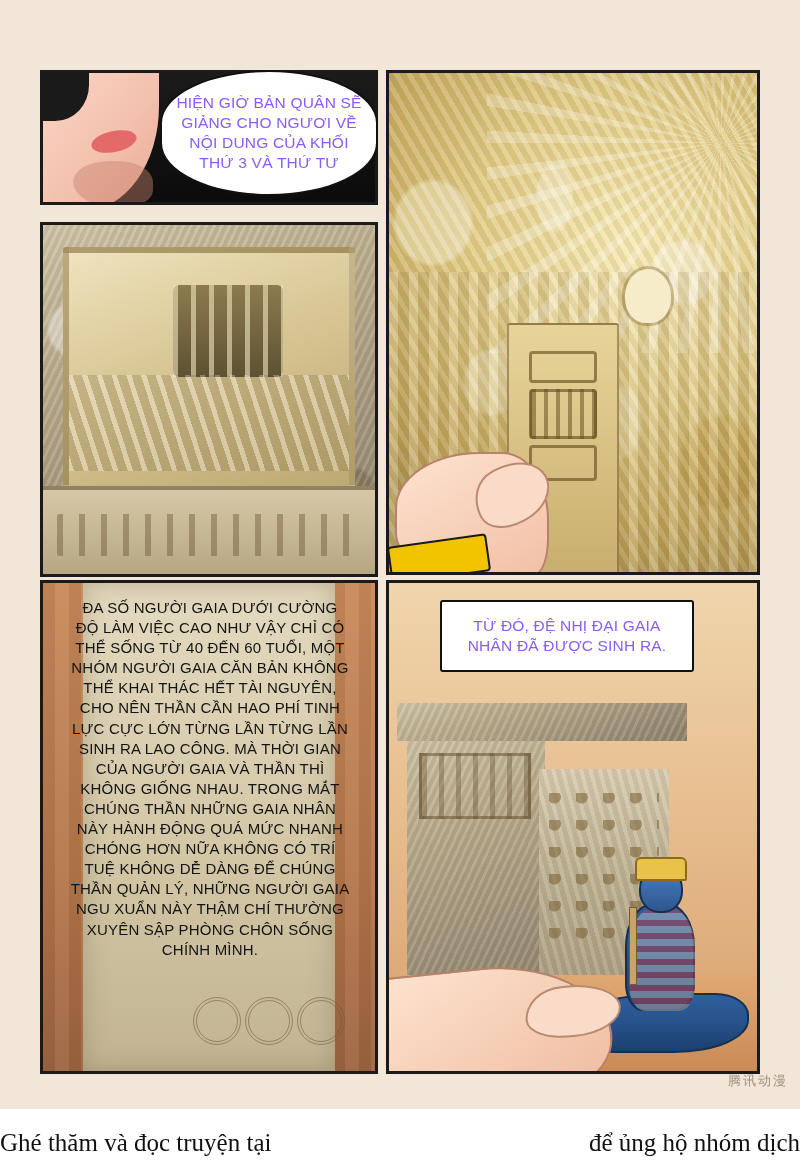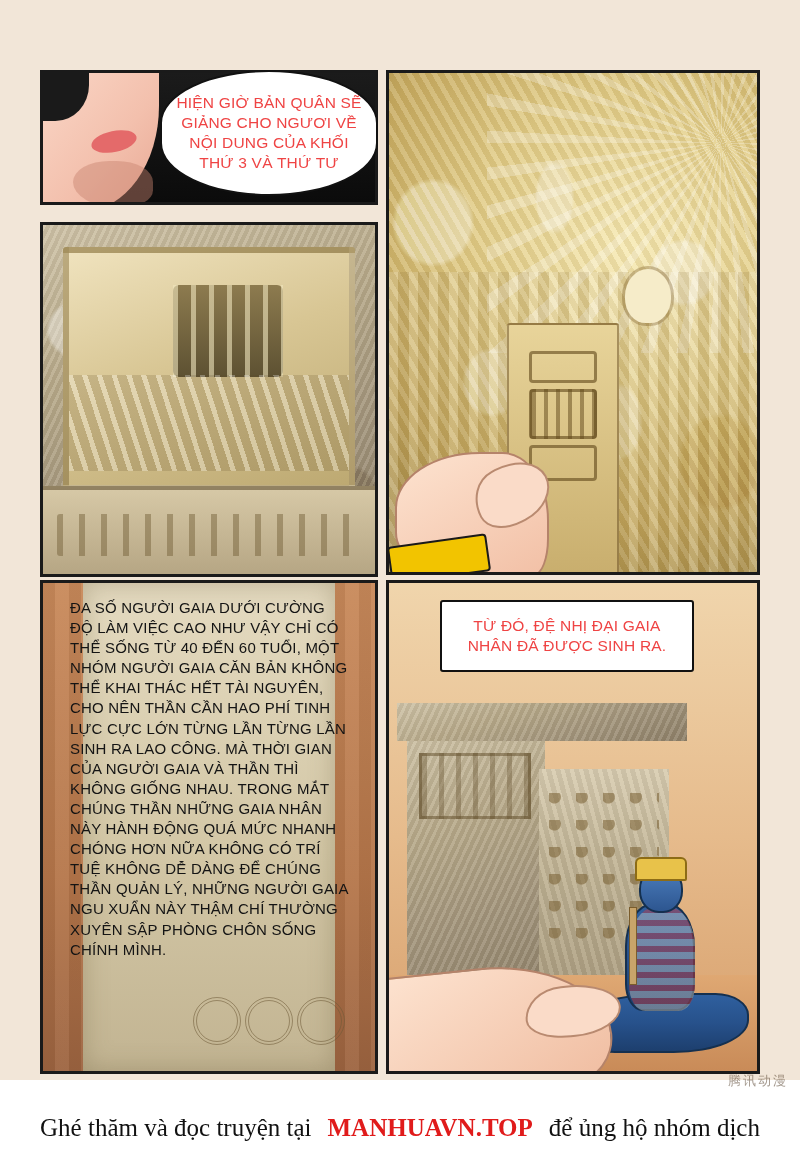--- a/index.html
+++ b/index.html
@@ -36,21 +36,21 @@
     position: absolute;
     background: #ffffff;
     border: 2.5px solid #111111;
     box-sizing: border-box;
     display: flex;
     align-items: center;
     justify-content: center;
     text-align: center;
     line-height: 1.28;
     letter-spacing: .2px;
-    color: #ef4444;
+    color: #8b5cf6;
     z-index: 20;
   }
   .bubble.round { border-radius: 50% / 42%; }
   .bubble.rect { border-radius: 3px; }
   .bubble span { display: block; padding: 4px 10px; }
 
   
   .stone {
     background:
       repeating-linear-gradient(115deg, rgba(255,255,255,.10) 0 3px, rgba(0,0,0,.05) 3px 7px),
@@ -88,34 +88,34 @@
       radial-gradient(ellipse at 80% 40%, rgba(255,255,255,.30) 0 7%, transparent 8%),
       radial-gradient(ellipse at 90% 78%, rgba(0,0,0,.16) 0 8%, transparent 9%),
       radial-gradient(ellipse at 20% 88%, rgba(0,0,0,.14) 0 8%, transparent 9%);
     mix-blend-mode: overlay;
   }
 
   
   .tablet-text {
     position: absolute;
     color: #141414;
-    text-align: left;
+    text-align: center;
     line-height: 1.34;
     letter-spacing: .2px;
   }
 
   
   .footer {
     position: absolute;
     left: 0; right: 0; bottom: 0;
-    height: 96px;
+    height: 67px;
     background: #ffffff;
     display: flex;
     align-items: center;
-    justify-content: center;
+    justify-content: space-between;
     font-family: "Liberation Serif", serif;
     font-size: 25px;
     color: #111;
     gap: 16px;
     white-space: nowrap;
   }
   .footer .brand {
     color: #e01b1b;
     font-weight: bold;
   }
@@ -279,17 +279,16 @@
 
   <div class="bubble rect" style="left:440px; top:600px; width:254px; height:72px; font-size:15.5px;">
     <span>TỪ ĐÓ, ĐỆ NHỊ ĐẠI GAIA NHÂN ĐÃ ĐƯỢC SINH RA.</span>
   </div>
 
 
   <div class="watermark">腾讯动漫</div>
 
   <div class="footer">
     <span>Ghé thăm và đọc truyện tại</span>
-    <span class="brand">MANHUAVN.TOP</span>
     <span>để ủng hộ nhóm dịch</span>
   </div>
 
 </div>
 
 </body></html>

